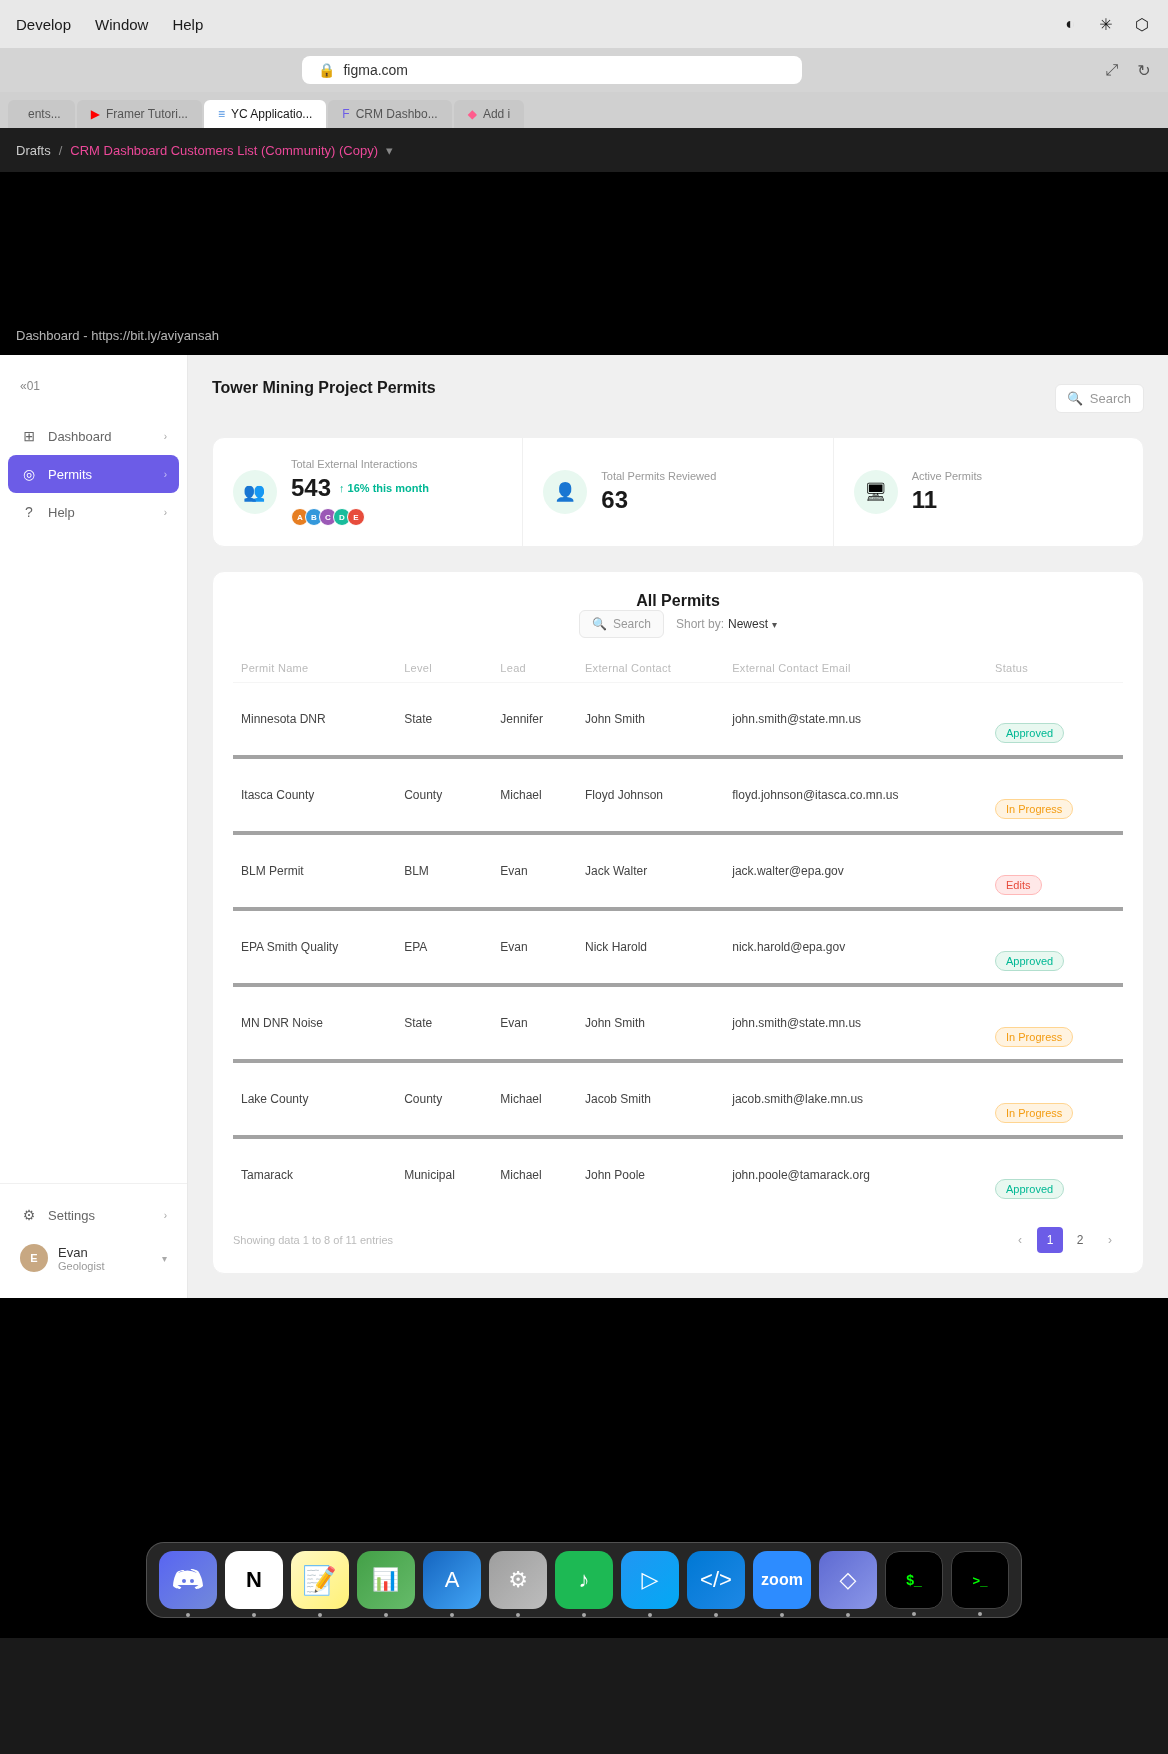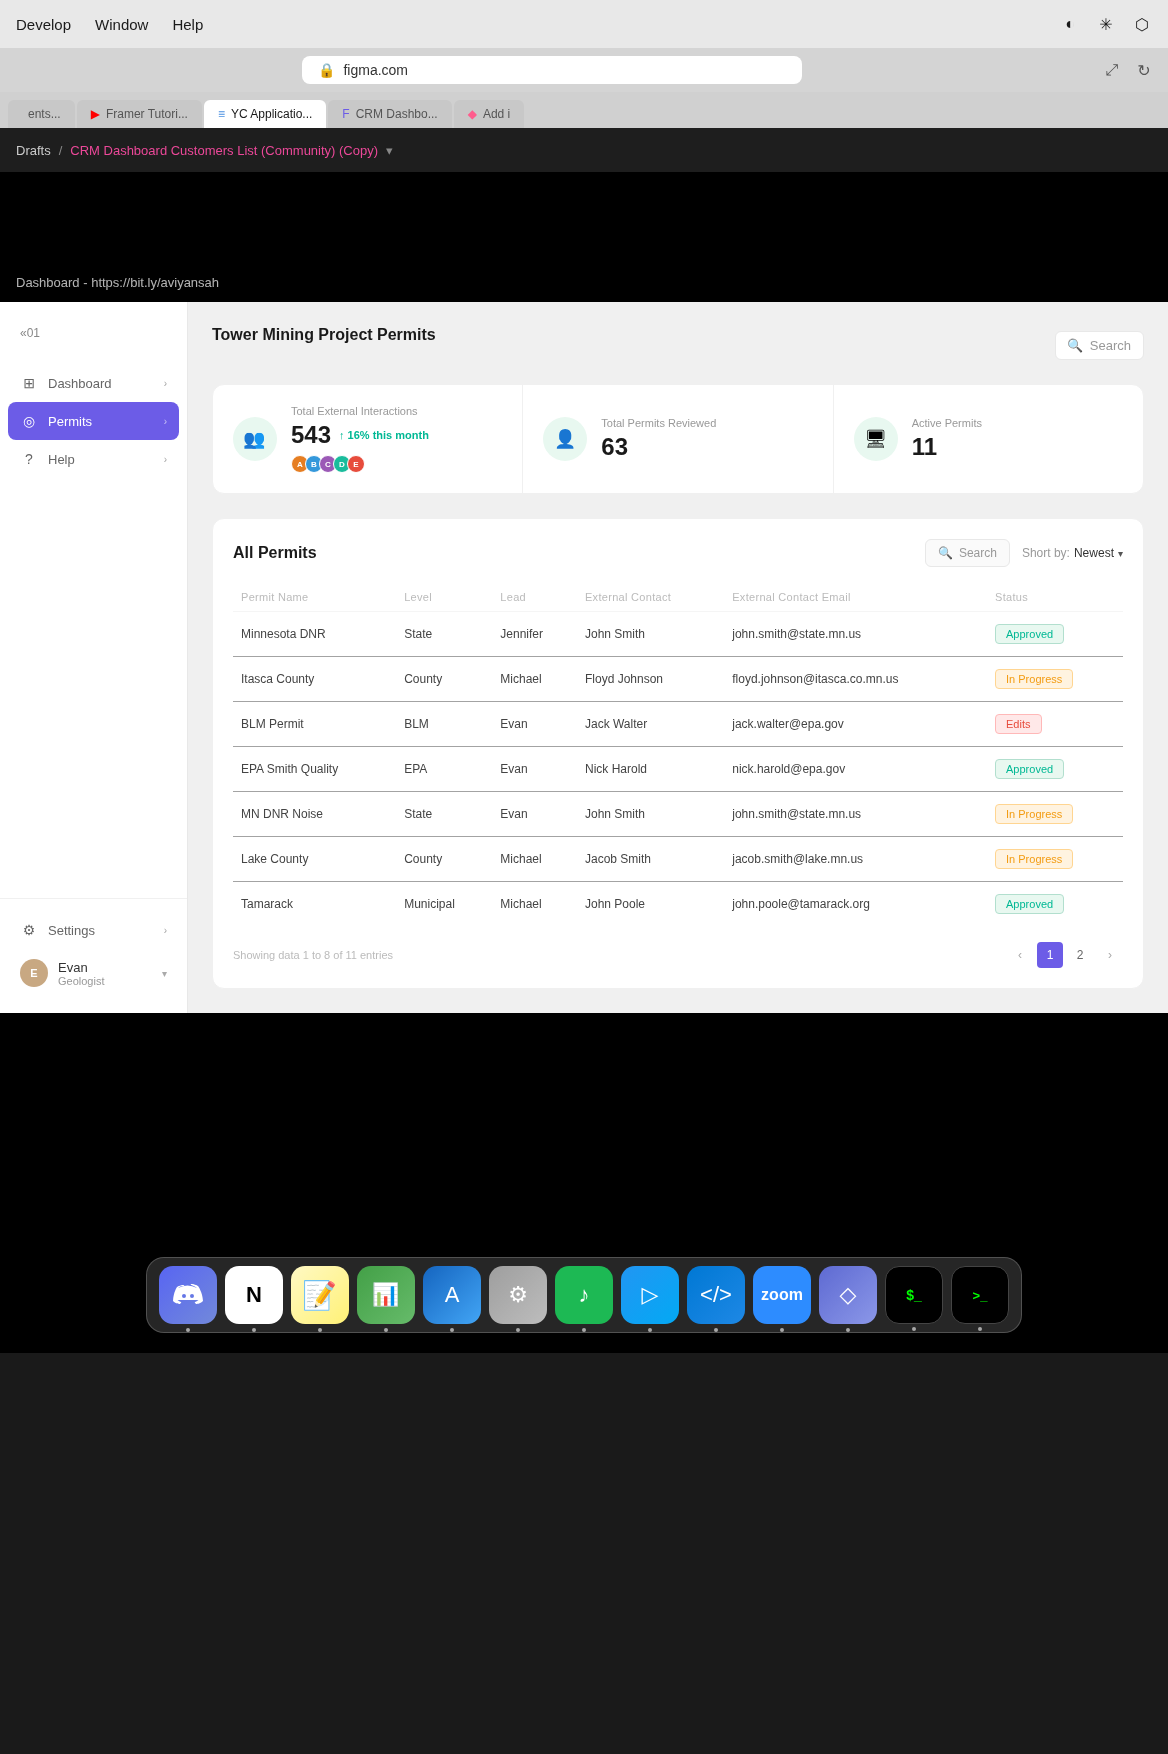--- a/index.html
+++ b/index.html
@@ -21,21 +21,21 @@
     .tab.active { background: white; color: #1a1a1a; }
     .tab-icon { font-size: 12px; flex-shrink: 0; }
 
     
     .figma-toolbar { background: #1e1e1e; height: 44px; display: flex; align-items: center; padding: 0 16px; gap: 12px; color: white; font-size: 13px; }
     .breadcrumb { display: flex; align-items: center; gap: 8px; color: #ccc; }
     .breadcrumb-sep { color: #888; }
     .breadcrumb-current { color: #ec4899; font-weight: 500; }
 
     
-    .black-area { background: #000; height: 130px; display: flex; align-items: flex-end; padding: 12px 16px; }
+    .black-area { background: #000; height: 183px; display: flex; align-items: flex-end; padding: 12px 16px; }
     .figma-url { color: white; font-size: 13px; opacity: 0.7; }
 
     
     .main-layout { display: flex; background: #f0f0f0; min-height: 700px; }
 
     
     .sidebar { width: 188px; background: white; padding: 16px 0; display: flex; flex-direction: column; border-right: 1px solid #e8e8e8; }
     .sidebar-logo { padding: 8px 20px; font-size: 12px; color: #888; display: flex; align-items: center; gap: 8px; margin-bottom: 16px; }
     .sidebar-item { padding: 10px 20px; display: flex; align-items: center; gap: 10px; cursor: pointer; color: #666; font-size: 13px; position: relative; }
     .sidebar-item.active { background: #6c5ce7; color: white; border-radius: 8px; margin: 0 8px; padding: 10px 12px; }
@@ -60,36 +60,36 @@
     .stat-card:last-child { border-right: none; }
     .stat-icon-wrap { width: 44px; height: 44px; border-radius: 50%; background: #e8f8f0; display: flex; align-items: center; justify-content: center; font-size: 18px; flex-shrink: 0; }
     .stat-info .label { font-size: 11px; color: #999; margin-bottom: 4px; }
     .stat-info .value { font-size: 24px; font-weight: 700; color: #1a1a1a; display: flex; align-items: center; gap: 8px; }
     .stat-info .trend { font-size: 11px; color: #00b894; }
     .stat-avatars { display: flex; margin-top: 6px; }
     .mini-avatar { width: 18px; height: 18px; border-radius: 50%; border: 1.5px solid white; margin-right: -4px; font-size: 8px; display: flex; align-items: center; justify-content: center; color: white; font-weight: 600; }
 
     
     .table-section { background: white; border-radius: 12px; border: 1px solid #f0f0f0; padding: 20px; }
-    .table-header { display: flex; align-items: center; justify-content: space-between; margin-bottom: 16px; }
+    .table-header { display: flex; align-items: center; justify-content: space-between; margin-bottom: 16px; flex-direction: column; }
     .section-title { font-size: 16px; font-weight: 700; color: #1a1a1a; }
     .table-controls { display: flex; align-items: center; gap: 12px; }
     .table-search { display: flex; align-items: center; gap: 6px; border: 1px solid #e8e8e8; border-radius: 6px; padding: 6px 12px; font-size: 12px; color: #999; background: #fafafa; }
     .sort-control { display: flex; align-items: center; gap: 4px; font-size: 12px; color: #555; }
     .sort-label { color: #999; }
     .sort-value { color: #333; font-weight: 500; }
 
     
     .permit-table { width: 100%; border-collapse: collapse; }
     .permit-table th { font-size: 11px; color: #bbb; font-weight: 500; text-align: left; padding: 8px 8px; border-bottom: 1px solid #f5f5f5; letter-spacing: 0.3px; }
-    .permit-table td { font-size: 12px; color: #444; padding: 12px 8px; border-bottom: 1px solid #a3a3a3; vertical-align: middle; }
+    .permit-table td { font-size: 12px; color: #444; padding: 12px 8px; border-bottom: 4px solid #a3a3a3; vertical-align: middle; }
     .permit-table tr:last-child td { border-bottom: none; }
 
     
-    .badge { display: inline-block; padding: 3px 10px; border-radius: 4px; font-size: 11px; font-weight: 500; }
+    .badge { display: inline-block; padding: 3px 10px; border-radius: 10px; font-size: 11px; font-weight: 500; margin-top: 28px; }
     .badge-approved { background: #e8f8f0; color: #00b894; border: 1px solid #b2dfce; }
     .badge-inprogress { background: #fff3e0; color: #f39c12; border: 1px solid #ffd591; }
     .badge-edits { background: #ffe8e8; color: #e74c3c; border: 1px solid #ffb8b8; }
 
     
     .pagination { display: flex; align-items: center; justify-content: space-between; margin-top: 16px; }
     .pagination-info { font-size: 11px; color: #bbb; }
     .pagination-controls { display: flex; align-items: center; gap: 4px; }
     .page-btn { width: 26px; height: 26px; border-radius: 4px; display: flex; align-items: center; justify-content: center; font-size: 12px; cursor: pointer; color: #666; }
     .page-btn.active { background: #6c5ce7; color: white; }

